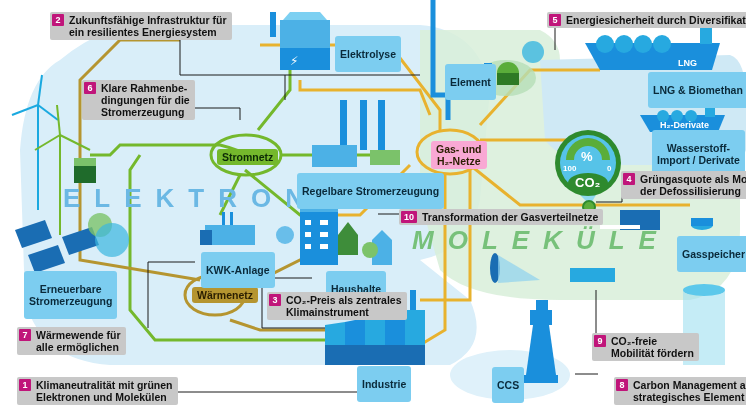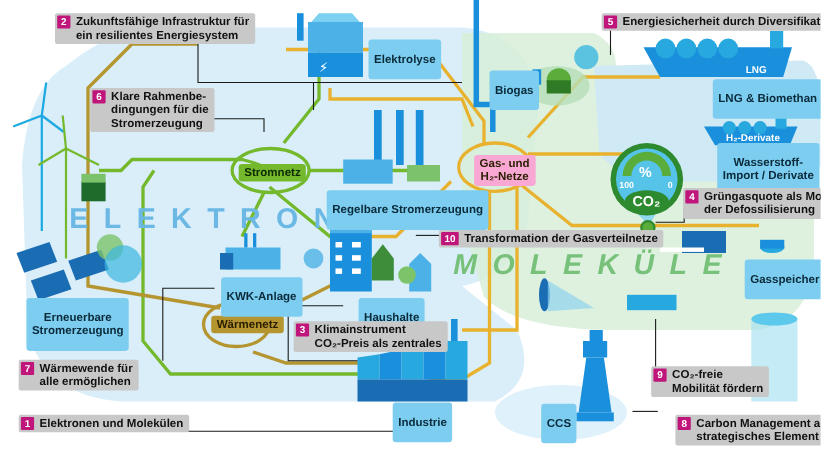--- a/index.html
+++ b/index.html
@@ -222,21 +222,21 @@
 <div class="bigword mol" style="left:412px;top:225px;">MOLEKÜLE</div>
 
 <div class="hub strom" style="left:217px;top:149px;">Stromnetz</div>
 <div class="hub gas" style="left:431px;top:141px;">
   <div>Gas- und</div>
   <div>H₂-Netze</div>
 </div>
 <div class="hub waerme" style="left:192px;top:287px;">Wärmenetz</div>
 
 <div class="lbl" style="left:335px;top:36px;">Elektrolyse</div>
-<div class="lbl" style="left:445px;top:64px;">Biogas</div>
+<div class="lbl" style="left:445px;top:64px;">Element</div>
 <div class="lbl" style="left:297px;top:173px;">Regelbare Stromerzeugung</div>
 <div class="lbl" style="left:201px;top:252px;">KWK-Anlage</div>
 <div class="lbl" style="left:326px;top:271px;">Haushalte</div>
 <div class="lbl" style="left:357px;top:366px;">Industrie</div>
 <div class="lbl" style="left:24px;top:271px;">
   <div>Erneuerbare</div>
   <div>Stromerzeugung</div>
 </div>
 <div class="lbl" style="left:648px;top:72px;">LNG &amp; Biomethan</div>
 <div class="lbl" style="left:652px;top:130px;">
@@ -249,31 +249,32 @@
 <div class="ship-txt" style="left:678px;top:58px;">LNG</div>
 <div class="ship-txt" style="left:660px;top:120px;">H₂-Derivate</div>
 
 <div class="gauge-txt" style="left:581px;top:149px;font-size:13px;">%</div>
 <div class="gauge-txt" style="left:563px;top:164px;font-size:8px;">100</div>
 <div class="gauge-txt" style="left:607px;top:164px;font-size:8px;">0</div>
 <div class="gauge-txt" style="left:575px;top:175px;font-size:13px;">CO₂</div>
 
 <div class="note" style="left:17px;top:377px;">
   <span class="num">1</span>
+  <div>Klimaneutralität mit grünen</div>
   <div>Elektronen und Molekülen</div>
 </div>
 <div class="note" style="left:50px;top:12px;">
   <span class="num">2</span>
   <div>Zukunftsfähige Infrastruktur für</div>
   <div>ein resilientes Energiesystem</div>
 </div>
 <div class="note" style="left:267px;top:292px;">
   <span class="num">3</span>
+  <div>CO₂-Preis als zentrales</div>
   <div>Klimainstrument</div>
-  <div>CO₂-Preis als zentrales</div>
 </div>
 <div class="note" style="left:621px;top:171px;">
   <span class="num">4</span>
   <div>Grüngasquote als Motor</div>
   <div>der Defossilisierung</div>
 </div>
 <div class="note" style="left:547px;top:12px;">
   <span class="num">5</span>
   <div>Energiesicherheit durch Diversifikation</div>
 </div>

